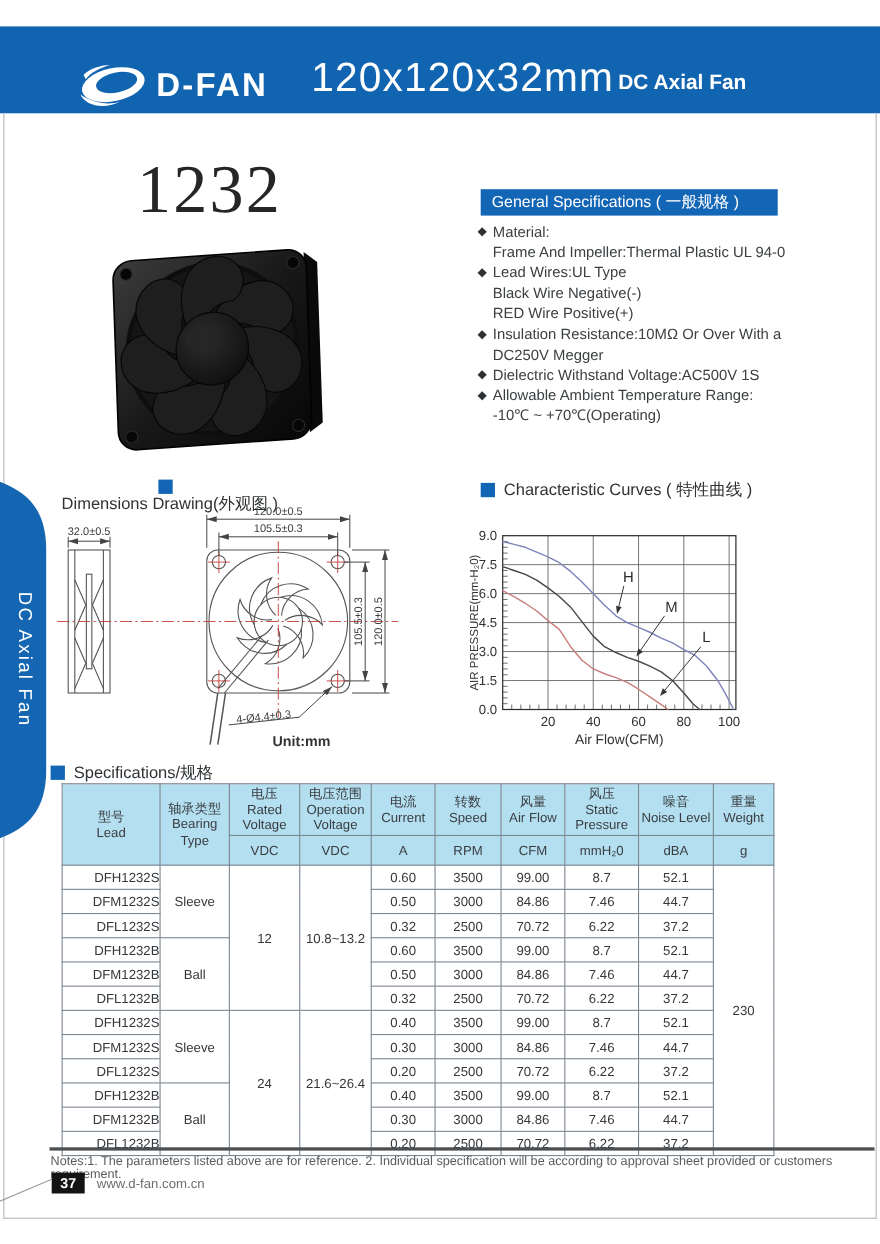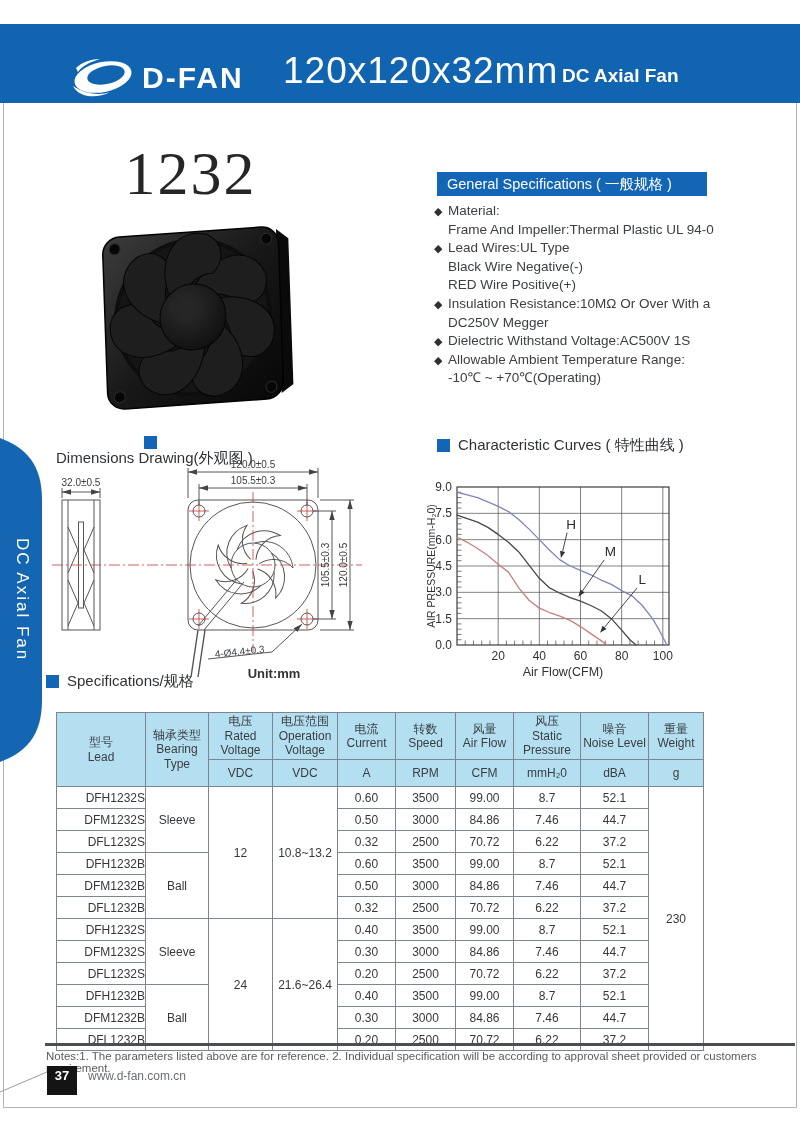--- a/index.html
+++ b/index.html
@@ -39,21 +39,21 @@
   .spec-table{position:absolute;left:56px;top:712px;width:647px;border-collapse:collapse;table-layout:fixed;}
   .spec-table th,.spec-table td{border:1.5px solid #7b868f;font-weight:normal;padding:0;}
   .spec-table th{background:#b4dff1;color:#3a3e41;font-size:12px;line-height:14.5px;text-align:center;}
   .spec-table thead tr:first-child th{height:46px;}
   .spec-table thead tr:last-child th{height:26px;}
   .spec-table td{height:21px;font-size:12px;text-align:center;color:#35383b;}
   .spec-table td.model{text-align:right;padding-left:24px;}
   
   .notes-rule{position:absolute;left:45px;top:1043px;width:750px;height:2.5px;background:#4c4f52;}
   .notes{position:absolute;left:46px;top:1050px;width:740px;font-size:11.5px;color:#595c5f;}
-  .page-box{position:absolute;left:47px;top:1066px;width:30px;height:29px;background:#141414;color:#fff;
+  .page-box{position:absolute;left:47px;top:1066px;width:30px;height:19px;background:#141414;color:#fff;
       font-size:13px;font-weight:bold;text-align:center;line-height:19px;}
   .website{position:absolute;left:88px;top:1069px;font-size:12px;color:#6b6f72;}
   .curl-svg{position:absolute;left:0;top:1060px;width:48px;height:36px;}
 </style>
 </head>
 <body>
 
 <div id="page">
 
   <div class="banner"></div>
@@ -157,21 +157,21 @@
     </div>
 
   <div class="sec-title" style="left:56px;top:436px;flex-direction:column;">
     <span class="sec-sq"></span>
     <span>Dimensions Drawing(外观图 )</span>
   </div>
   <div class="sec-title" style="left:437px;top:436px;align-items:center;">
     <span class="sec-sq"></span>
     <span>Characteristic Curves ( 特性曲线 )</span>
   </div>
-  <div class="sec-title" style="left:46px;top:672px;">
+  <div class="sec-title" style="left:46px;top:693px;">
     <span class="sec-sq"></span>
     <span>Specifications/规格</span>
   </div>
 
   <svg class="dim-svg" viewBox="0 0 332 237">
     <defs>
       <marker id="da" markerWidth="11" markerHeight="8" refX="10" refY="4" orient="auto-start-reverse">
         <path d="M0,1 L10,4 L0,7 Z" fill="#444"></path>
       </marker>
     </defs>

